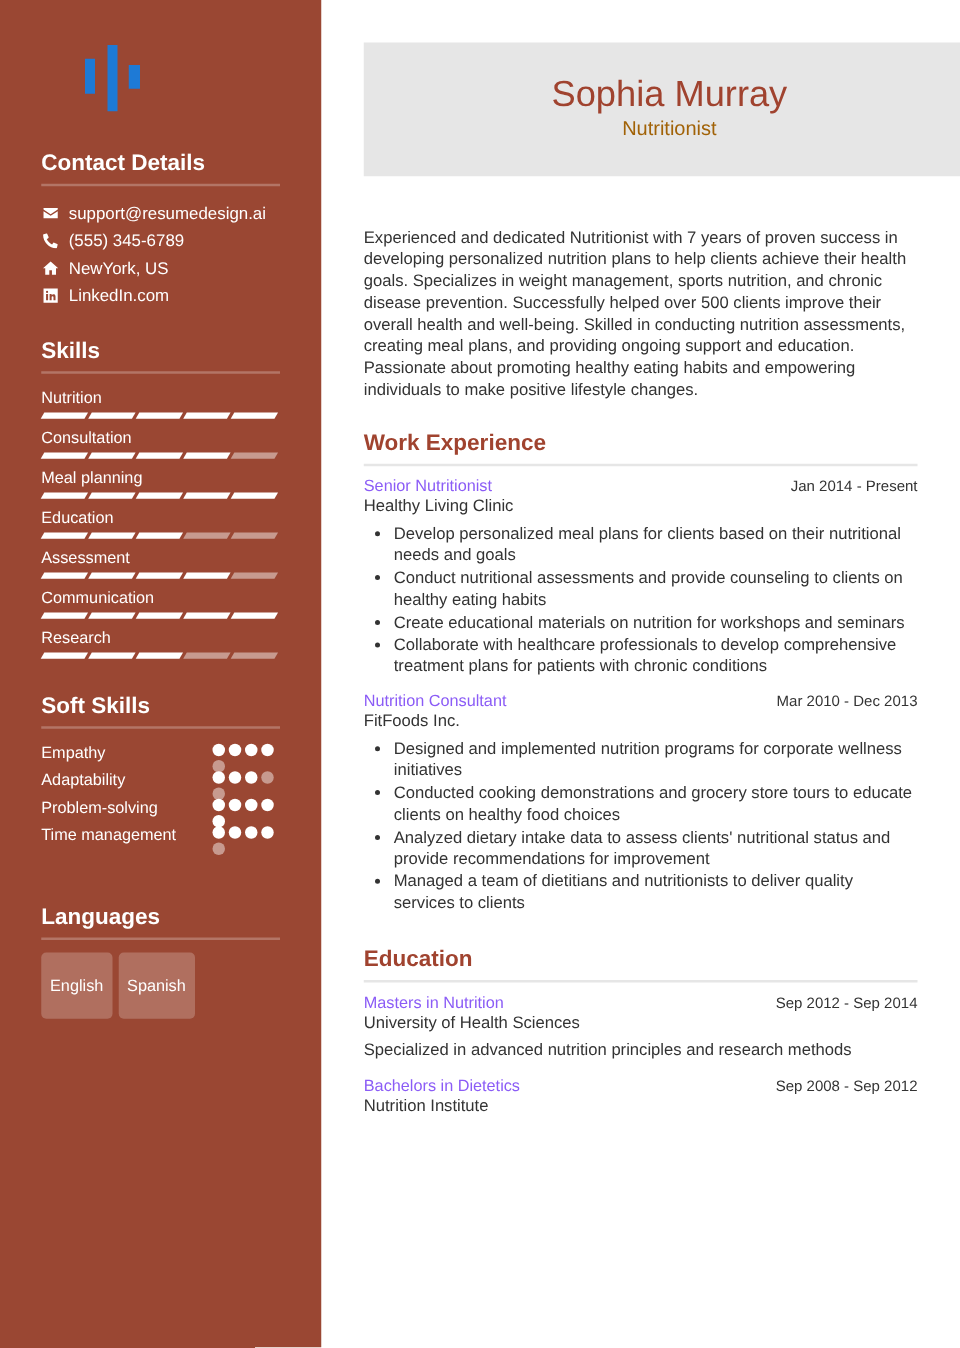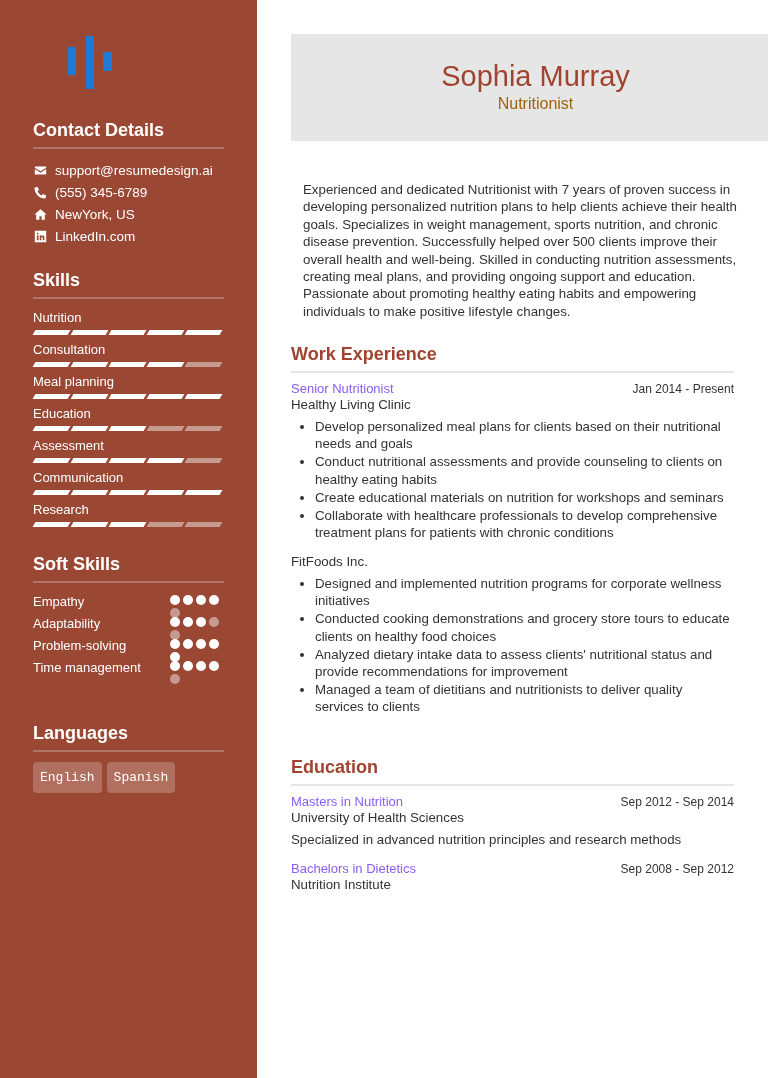--- a/index.html
+++ b/index.html
@@ -25,28 +25,28 @@
   .bar { width: 35px; height: 5px; background: #fff; transform: skewX(-30deg); }
   .bar.off { background: rgba(255,255,255,0.45); }
 
   .soft-row { display: flex; justify-content: space-between; font-size: 13px; line-height: 17px; margin-bottom: 5px; }
   .soft-name { width: 120px; }
   .dots { width: 54px; display: flex; flex-wrap: wrap; gap: 3px 3px; height: 12px; margin-top: 2px; align-content: flex-start; }
   .dot { width: 10px; height: 10px; border-radius: 50%; background: #fff; }
   .dot.off { background: rgba(255,255,255,0.45); }
 
   .langs { display: flex; gap: 5px; }
-  .lang { background: rgba(255,255,255,0.22); border-radius: 4px; font-size: 13px; padding: 8px 7px; font-family: Liberation Mono, monospace; }
+  .lang { background: rgba(255,255,255,0.22); border-radius: 4px; font-size: 13px; padding: 19px 7px; }
 
   .main { position: absolute; left: 291px; top: 0; width: 443px; color: #222; }
   .header-box { position: absolute; left: 0; top: 34px; width: 489px; height: 107px; background: #e6e6e6; text-align: center; }
   .name { color: #a0432f; font-size: 29px; margin-top: 24px; line-height: 36px; }
   .title { font-size: 16px; color: #a16207; line-height: 20px; }
 
-  .summary { position: absolute; top: 181px; left: 12px; width: 443px; font-size: 13.3px; line-height: 17.4px; color: #333; }
+  .summary { position: absolute; top: 181px; left: 0; width: 443px; font-size: 13.3px; line-height: 17.4px; color: #333; }
   .sec-h { position: absolute; left: 0; width: 443px; color: #a0432f; font-size: 18px; font-weight: bold; padding-bottom: 6px; border-bottom: 2px solid #e6e6e6; }
   .entry { position: absolute; left: 0; width: 443px; }
   .entry-top { display: flex; justify-content: space-between; align-items: baseline; }
   .role { font-size: 13px; font-weight: normal; color: #8b5cf6; }
   .date { font-size: 12px; color: #333; }
   .org { font-size: 13.3px; color: #333; line-height: 18px; }
   ul.bullets { margin-top: 4px; padding-left: 24px; font-size: 13.3px; line-height: 17.4px; color: #333; }
   ul.bullets li { margin-bottom: 0.5px; }
   .desc { font-size: 13.3px; color: #333; margin-top: 5px; }
 </style>
@@ -245,20 +245,24 @@
     <div class="org">Healthy Living Clinic</div>
     <ul class="bullets">
       <li>Develop personalized meal plans for clients based on their nutritional needs and goals</li>
       <li>Conduct nutritional assessments and provide counseling to clients on healthy eating habits</li>
       <li>Create educational materials on nutrition for workshops and seminars</li>
       <li>Collaborate with healthcare professionals to develop comprehensive treatment plans for patients with chronic conditions</li>
     </ul>
   </div>
 
   <div class="entry" style="top:553px;">
+    <div class="entry-top">
+      <span class="role">Nutrition Consultant</span>
+      <span class="date">Mar 2010 - Dec 2013</span>
+    </div>
     <div class="org">FitFoods Inc.</div>
     <ul class="bullets">
       <li>Designed and implemented nutrition programs for corporate wellness initiatives</li>
       <li>Conducted cooking demonstrations and grocery store tours to educate clients on healthy food choices</li>
       <li>Analyzed dietary intake data to assess clients' nutritional status and provide recommendations for improvement</li>
       <li>Managed a team of dietitians and nutritionists to deliver quality services to clients</li>
     </ul>
   </div>
 
   <div class="sec-h" style="top:757px;">Education</div>

